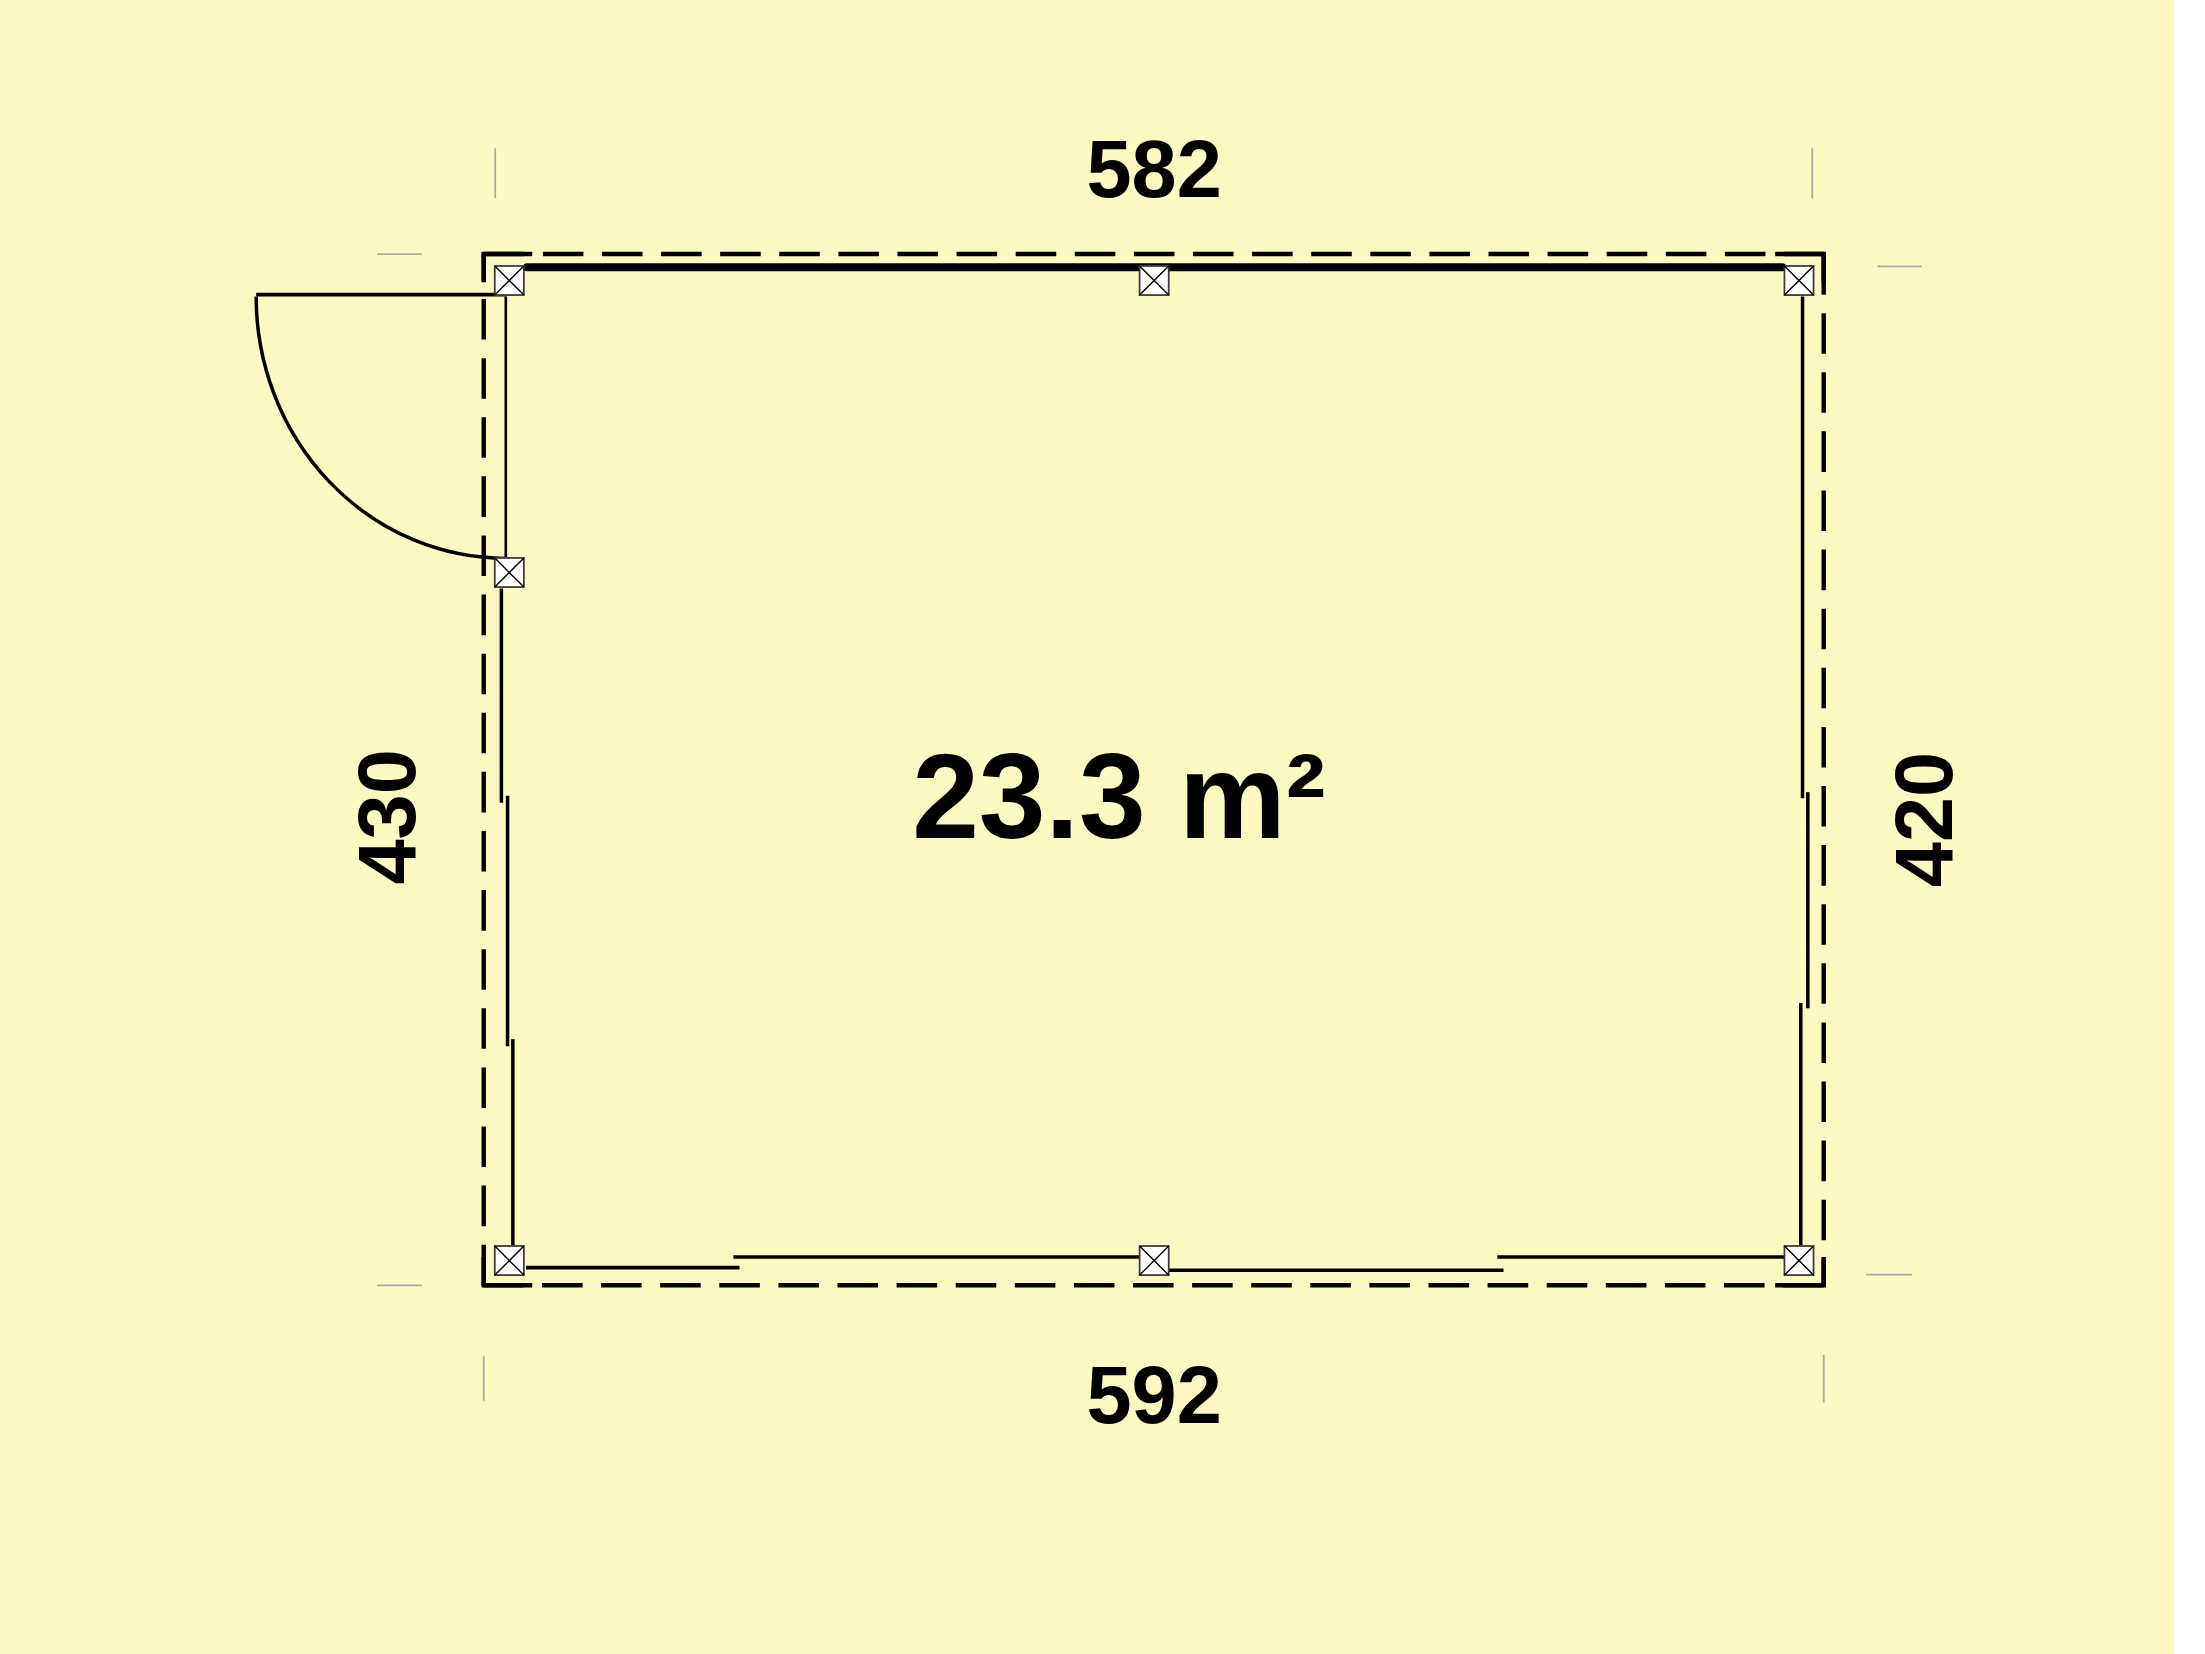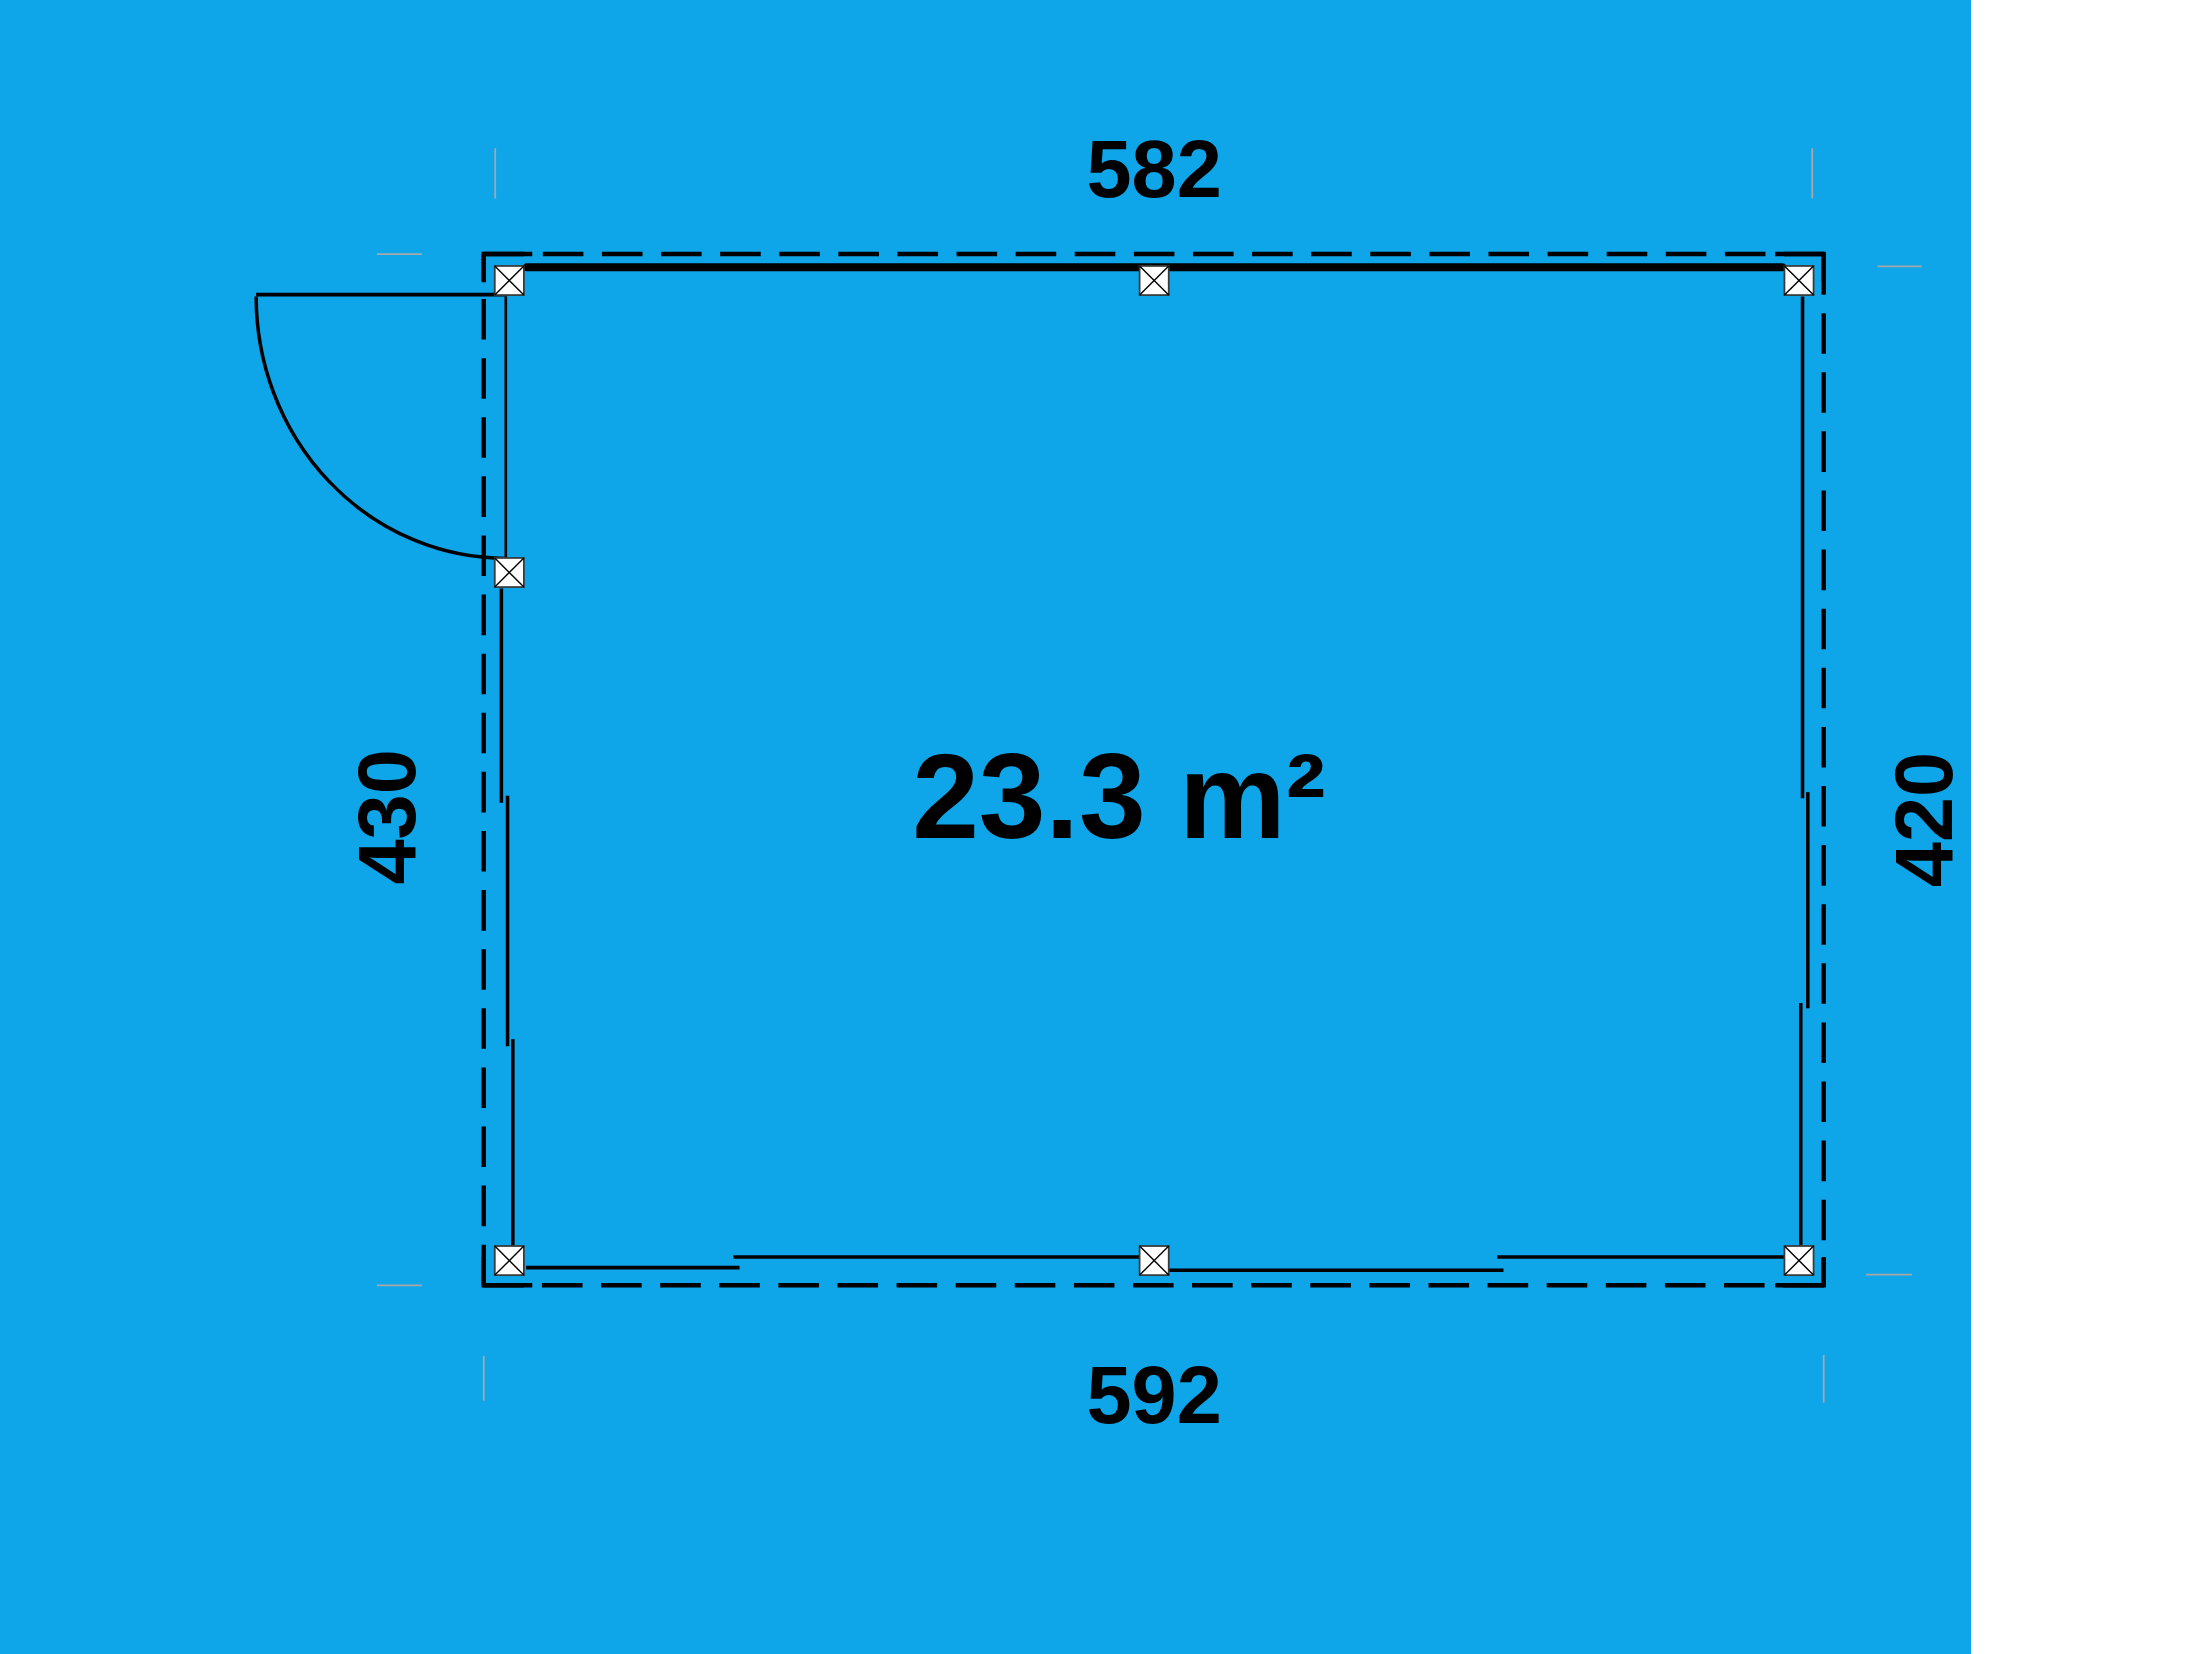--- a/index.html
+++ b/index.html
@@ -2,23 +2,23 @@
 <html style="font-size:14px"><head>
 <meta charset="utf-8">
 <style>
   html, body {
     margin: 0;
     padding: 0;
     background: #ffffff;
   }
   #canvas-wrap {
     position: relative;
-    width: 1971px;
+    width: 2174px;
     height: 1654px;
-    background: #0ea5e9;
+    background: #fef9c3;
     overflow: hidden;
   }
   svg {
     display: block;
   }
   text {
     font-family: "Liberation Sans", sans-serif;
     font-weight: 700;
     fill: #000000;
   }

